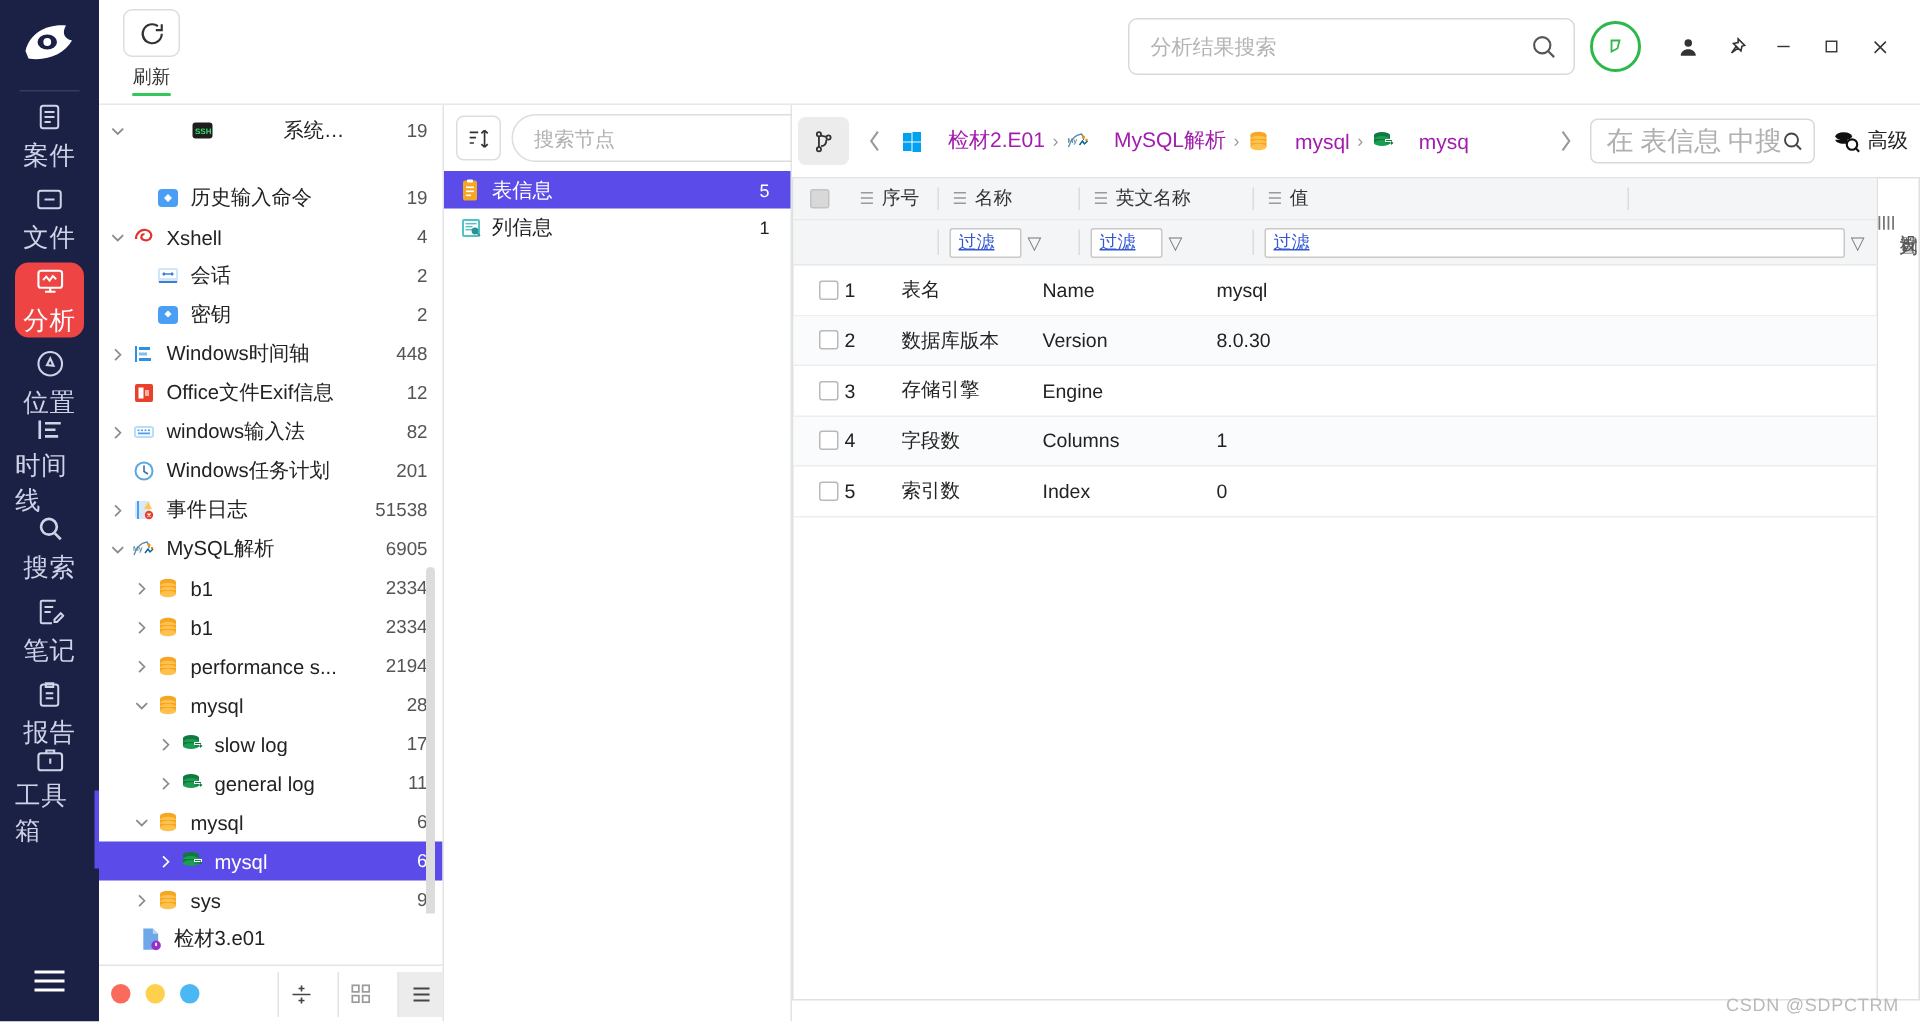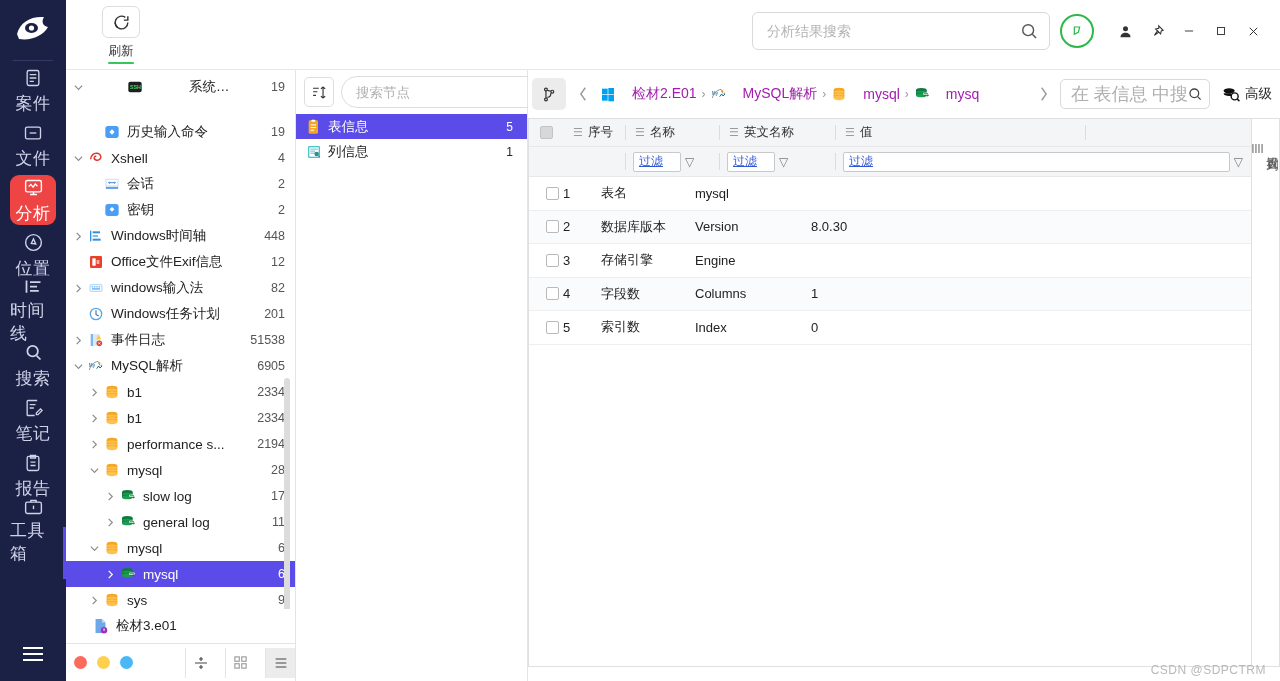--- a/index.html
+++ b/index.html
@@ -39,21 +39,21 @@
   }
 
   
   .main { flex: 1; display: flex; flex-direction: column; height: 681px; min-width: 0; }
 
   
   .topbar {
     height: 70px; background: #fff; display: flex; align-items: flex-start;
     border-bottom: 1px solid #e8e8e8; position: relative; flex: none;
   }
-  .tb-actions { display: flex; padding-left: 24px; padding-top: 6px; gap: 8px; }
+  .tb-actions { display: flex; padding-left: 4px; padding-top: 6px; gap: 8px; }
   .tb-btn {
     width: 62px; display: flex; flex-direction: column; align-items: center;
     cursor: pointer; position: relative;
   }
   .tb-btn .tb-box {
     width: 38px; height: 32px; border: 1px solid #ddd; border-radius: 6px;
     display: flex; align-items: center; justify-content: center; background: #fff;
   }
   .tb-btn .tb-lbl { font-size: 12.5px; color: #333; margin-top: 5px; white-space: nowrap; }
   .tb-btn .tb-underline { width: 26px; height: 2px; background: #35c759; margin-top: 2px; border-radius: 2px; }
@@ -1020,20 +1020,21 @@
             </div>
           </div>
 
           <div id="table-rows">
               <div class="trow">
                 <div class="rowchk">
                   <span class="cbox"></span>
                 </div>
                 <div class="tcell idx" style="padding-left: 0px;">1</div>
                 <div class="tcell c2">表名</div>
+                <div class="tcell c3">Name</div>
                 <div class="tcell c4">mysql</div>
                 <div class="tcell c5"></div>
               </div>
               <div class="trow alt">
                 <div class="rowchk">
                   <span class="cbox"></span>
                 </div>
                 <div class="tcell idx" style="padding-left: 0px;">2</div>
                 <div class="tcell c2">数据库版本</div>
                 <div class="tcell c3">Version</div>

